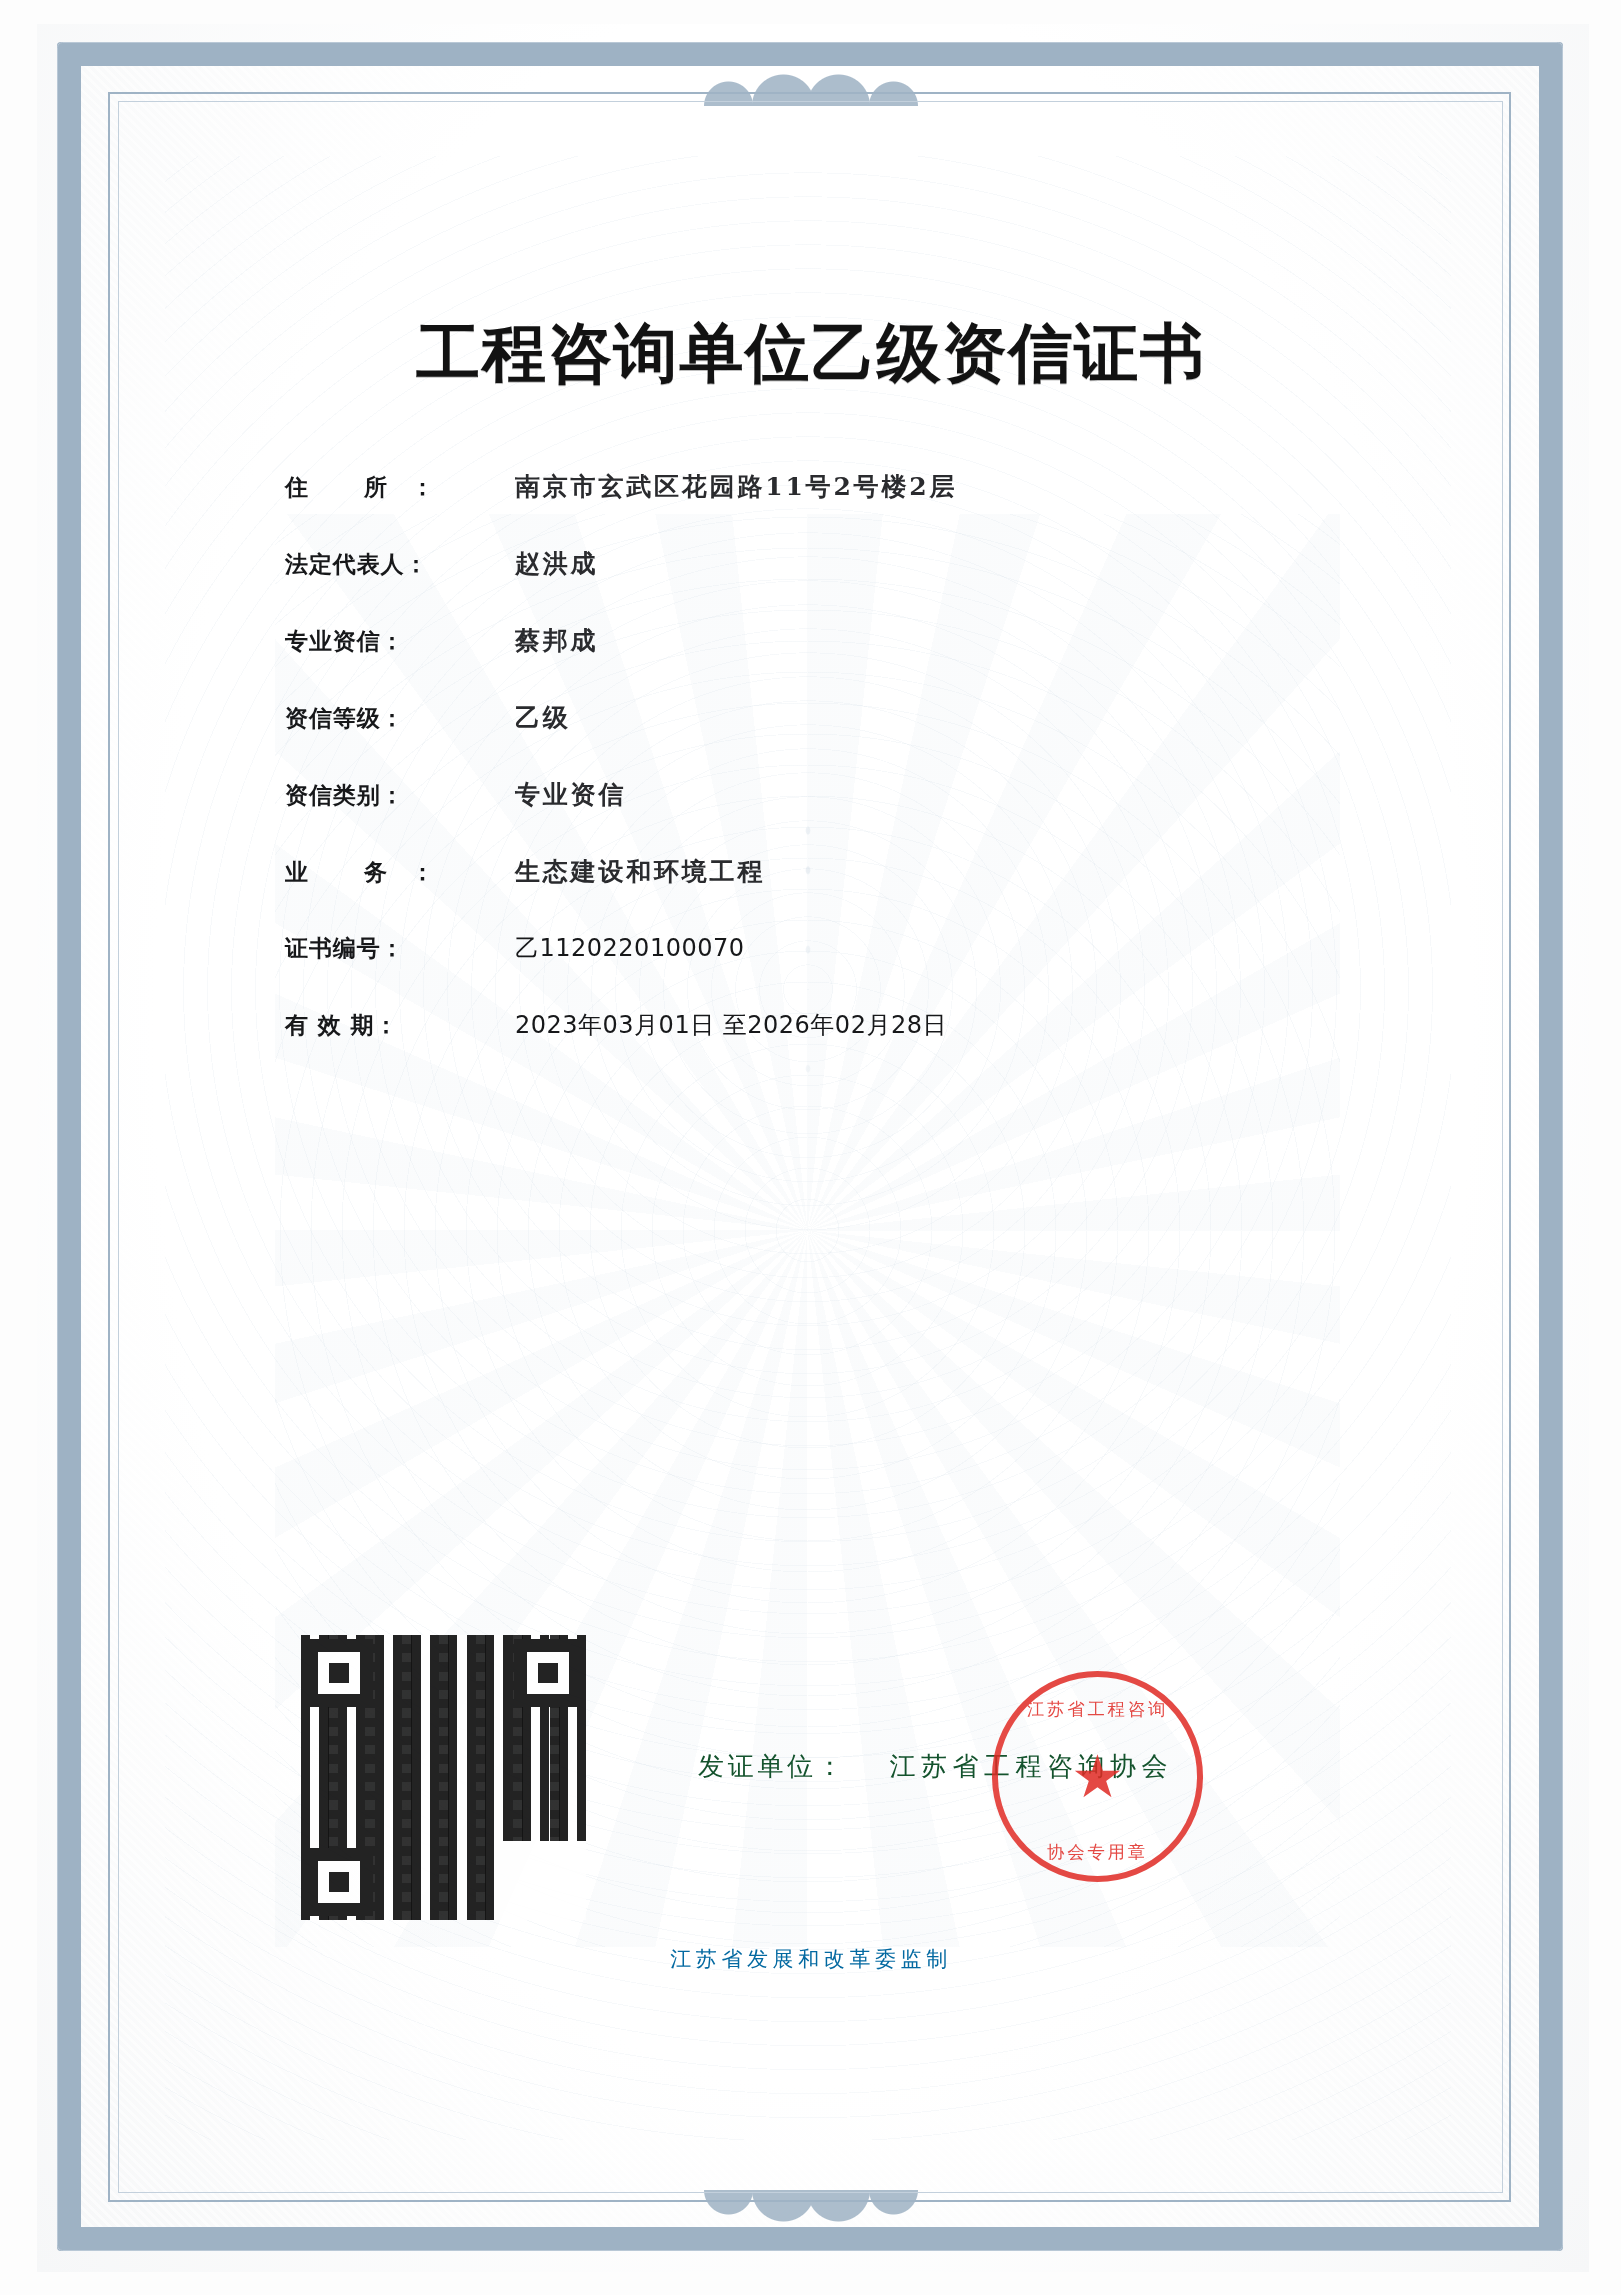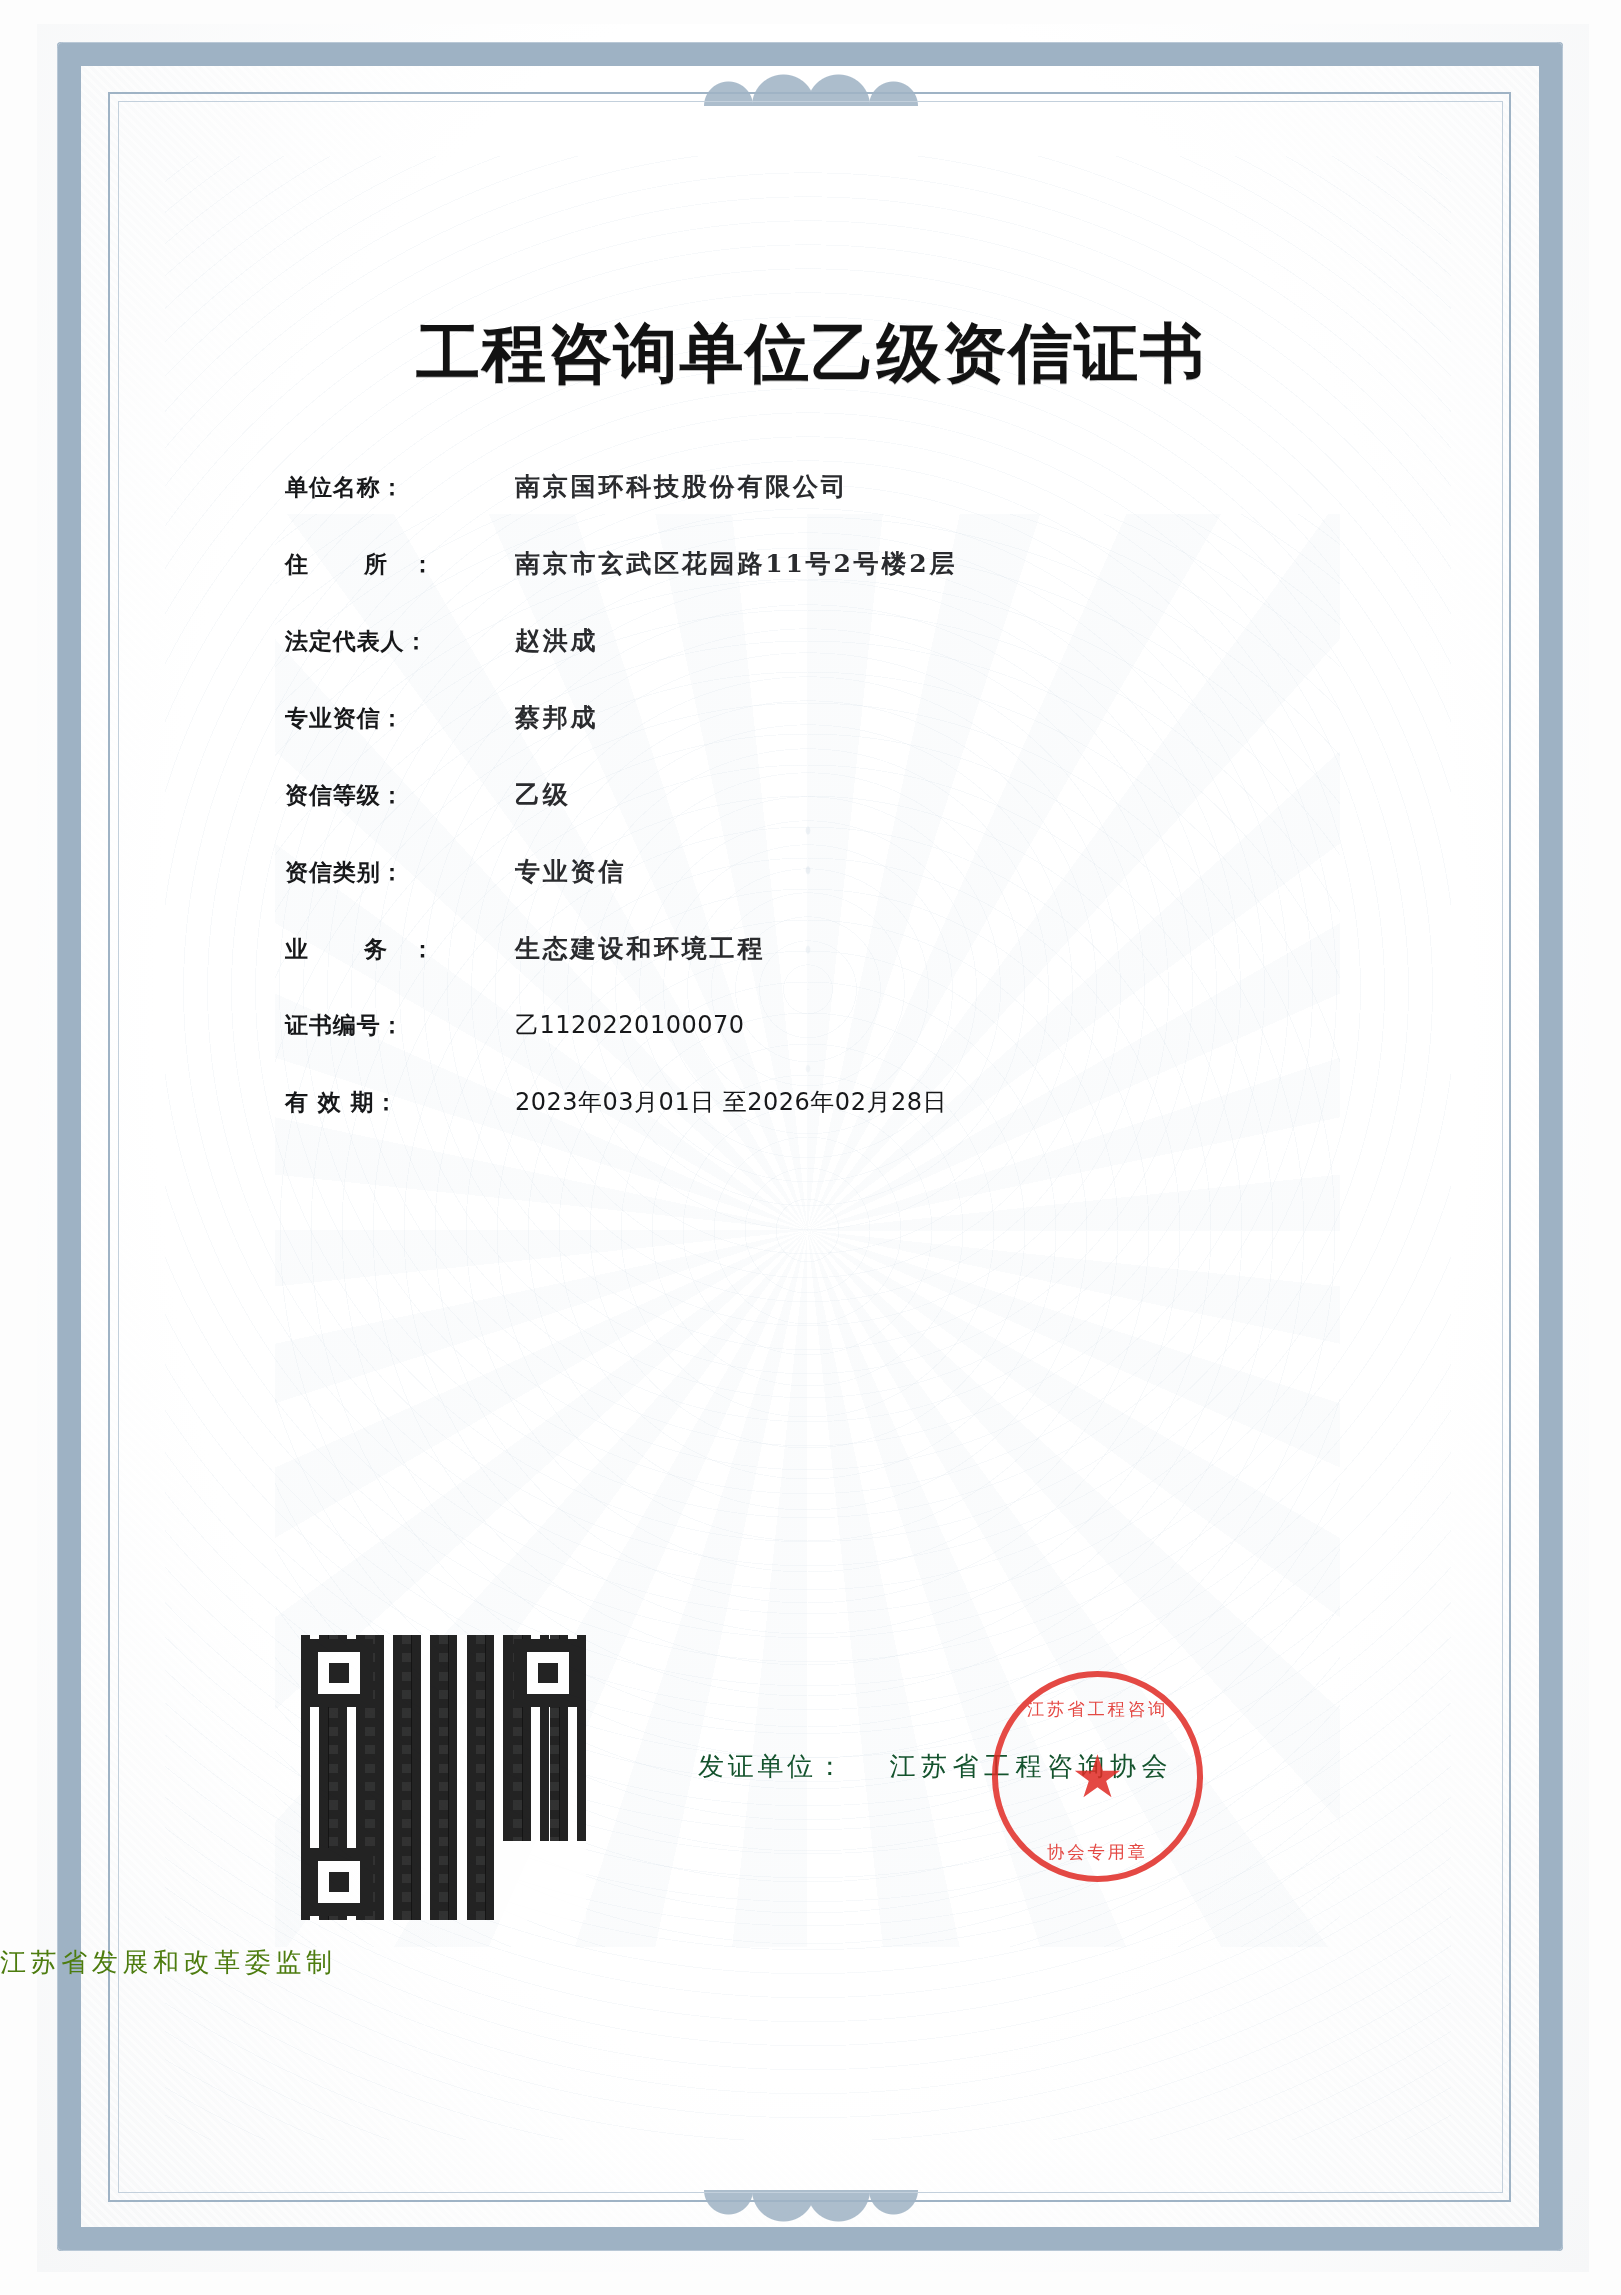--- a/index.html
+++ b/index.html
@@ -247,23 +247,24 @@
     font-weight: normal;
   }
   .seal .seal-text-top { top: 20px; }
   .seal .seal-text-bottom { bottom: 12px; }
 
   
   .footer {
     position: absolute;
     left: 0; right: 0;
     top: 1945px;
-    font-family: "DejaVu Sans", "Liberation Sans", sans-serif;
-    font-size: 26px;
-    color: #4d7c0f;
+    text-align: center;
+    font-family: "DejaVu Sans", "Liberation Sans", sans-serif;
+    font-size: 21px;
+    color: #0369a1;
     letter-spacing: 4.6px;
   }
 </style>
 </head>
 <body>
 
 <div class="cert-page">
 
   <div class="paper-shade"></div>
 
@@ -273,24 +274,20 @@
   <div class="border-inner"></div>
   <div class="border-inner2"></div>
 
   <div class="guilloche"></div>
   <div class="guilloche2"></div>
 
   <div class="title">工程咨询单位乙级资信证书</div>
 
   <div class="fields">
 
-    <div class="field-row">
-      <div class="field-label">单位名称：</div>
-      <div class="field-value hand">南京国环科技股份有限公司</div>
-    </div>
 
     <div class="field-row">
       <div class="field-label spaced">住    所：</div>
       <div class="field-value hand">南京市玄武区花园路11号2号楼2层</div>
     </div>
 
 
     <div class="field-row">
       <div class="field-label">法定代表人：</div>
       <div class="field-value hand">赵洪成</div>

